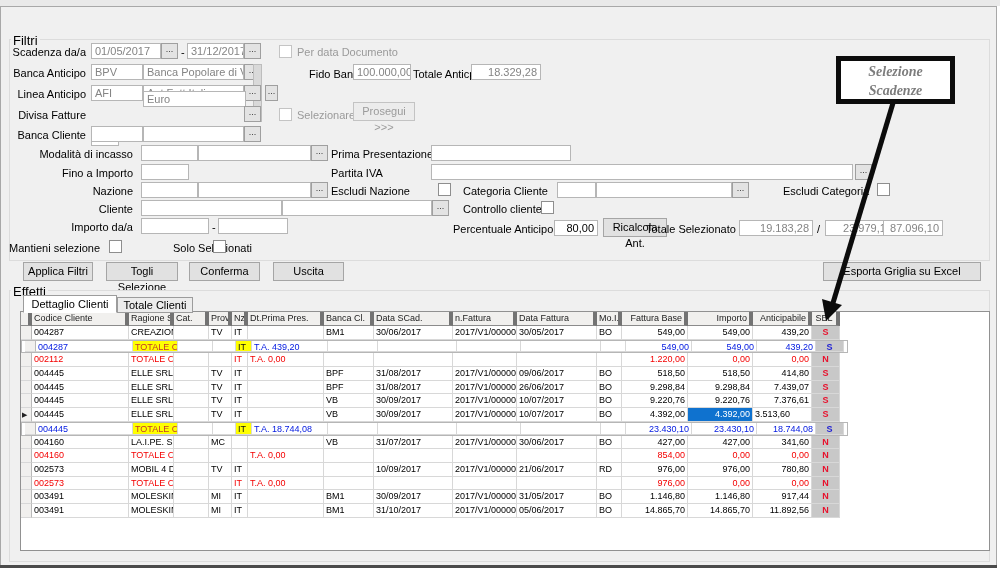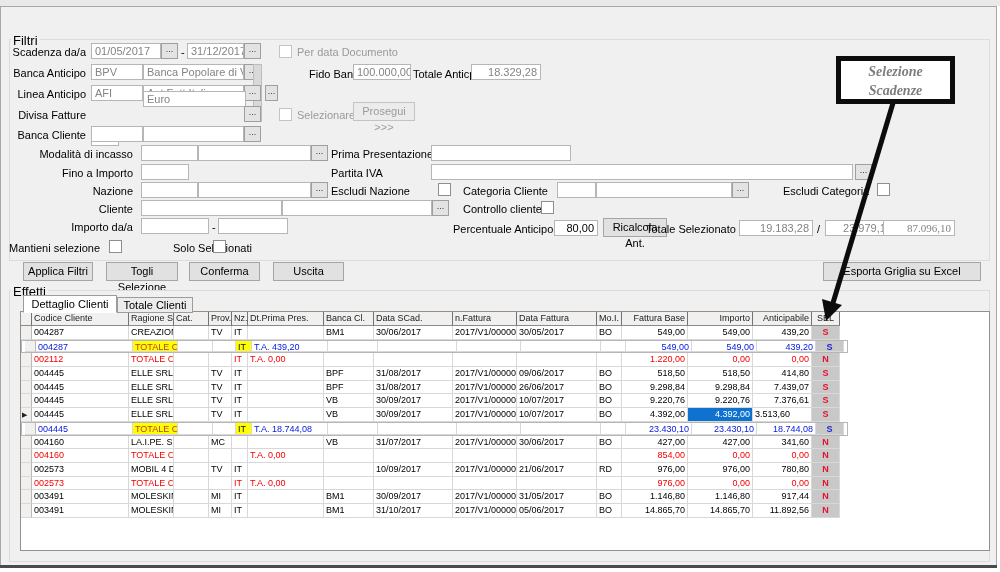--- a/index.html
+++ b/index.html
@@ -39,21 +39,21 @@
   .tab { position:absolute; font-size:11px; text-align:center; border:1px solid #9c9c9c; }
   .tab.active { background:#fff; border-bottom:1px solid #fff; z-index:3; }
   .tab.idle { background:#ececec; z-index:2; }
   
   .grid-bg { position:absolute; left:20px; top:311px; width:970px; height:240px;
     background:#fff; border:1px solid #919191; overflow:hidden; }
   .g-header { display:flex; height:14px; }
   .g-row { display:flex; height:13.7px; }
   .g-cell { font-size:9px; line-height:12.5px; padding:0 2px; border-right:1px solid #d8d8d8;
     border-bottom:1px solid #d8d8d8; overflow:hidden; white-space:nowrap; flex:0 0 auto; }
-  .g-h { background:#f1f0ee; border-right:1px solid #737373; border-bottom:1px solid #8b8b8b; color:#222; }
+  .g-h { background:#f1f0ee; border-right:4px solid #737373; border-bottom:1px solid #8b8b8b; color:#222; }
   .rowsel { background:#f1f0ee; border-right:1px solid #b9b9b9; font-size:7px; line-height:13px; padding:0 1px; color:#222; }
   .g-row.tb { color:#0018e0; }
   .g-row.tr { color:#f40000; }
   .ylw { background:#ffff00; }
   .ylw.rg { color:#c0392b; }
   .ylw.nzc { color:#111; }
   .selcell { background:#c8c8c8; font-weight:bold; text-align:center; }
   .sel-red { color:#e8112d; }
   .sel-blue { color:#1f1fd4; }
   .hl { background:#0f72cf; color:#fff; }
@@ -155,21 +155,21 @@
     <div class="sep" style="left:211px; top:214px;">-</div>
     <div class="tb" style="left:217px; top:211px; width:70px;"></div>
     <div class="lbl" style="left:452px; top:216px;">Percentuale Anticipo</div>
     <div class="tb num" style="left:553px; top:213px; width:44px;">80,00</div>
     <div class="btn" style="left:602px; top:211px; width:64px;">Ricalcola Ant.</div>
     <div class="lbl" style="left:645px; top:216px;">Totale Selezionato</div>
     <div class="tb gray num" style="left:738px; top:213px; width:74px;">19.183,28</div>
     <div class="sep" style="left:816px; top:216px;">/</div>
     <div class="tb gray num" style="left:824px; top:213px; width:71px;">23.979,10</div>
     <div class="sep" style="left:899px; top:216px;">/</div>
-    <div class="tb gray num" style="left:882px; top:213px; width:72px;font-family:Liberation Serif, serif;">87.096,10</div>
+    <div class="tb gray num" style="left:882px; top:213px; width:60px;">87.096,10</div>
 
     <div class="lbl" style="left:8px; top:235px;">Mantieni selezione</div>
     <div class="cb" style="left:108px; top:233px;"></div>
     <div class="lbl" style="left:128px; top:235px;margin-left:44px;">Solo Selezionati</div>
     <div class="cb" style="left:212px; top:233px;"></div>
 
     <div class="btn" style="left:22px; top:255px; width:70px;">Applica Filtri</div>
     <div class="btn" style="left:105px; top:255px; width:72px;">Togli Selezione</div>
     <div class="btn" style="left:188px; top:255px; width:71px;">Conferma</div>
     <div class="btn" style="left:272px; top:255px; width:71px;">Uscita</div>

